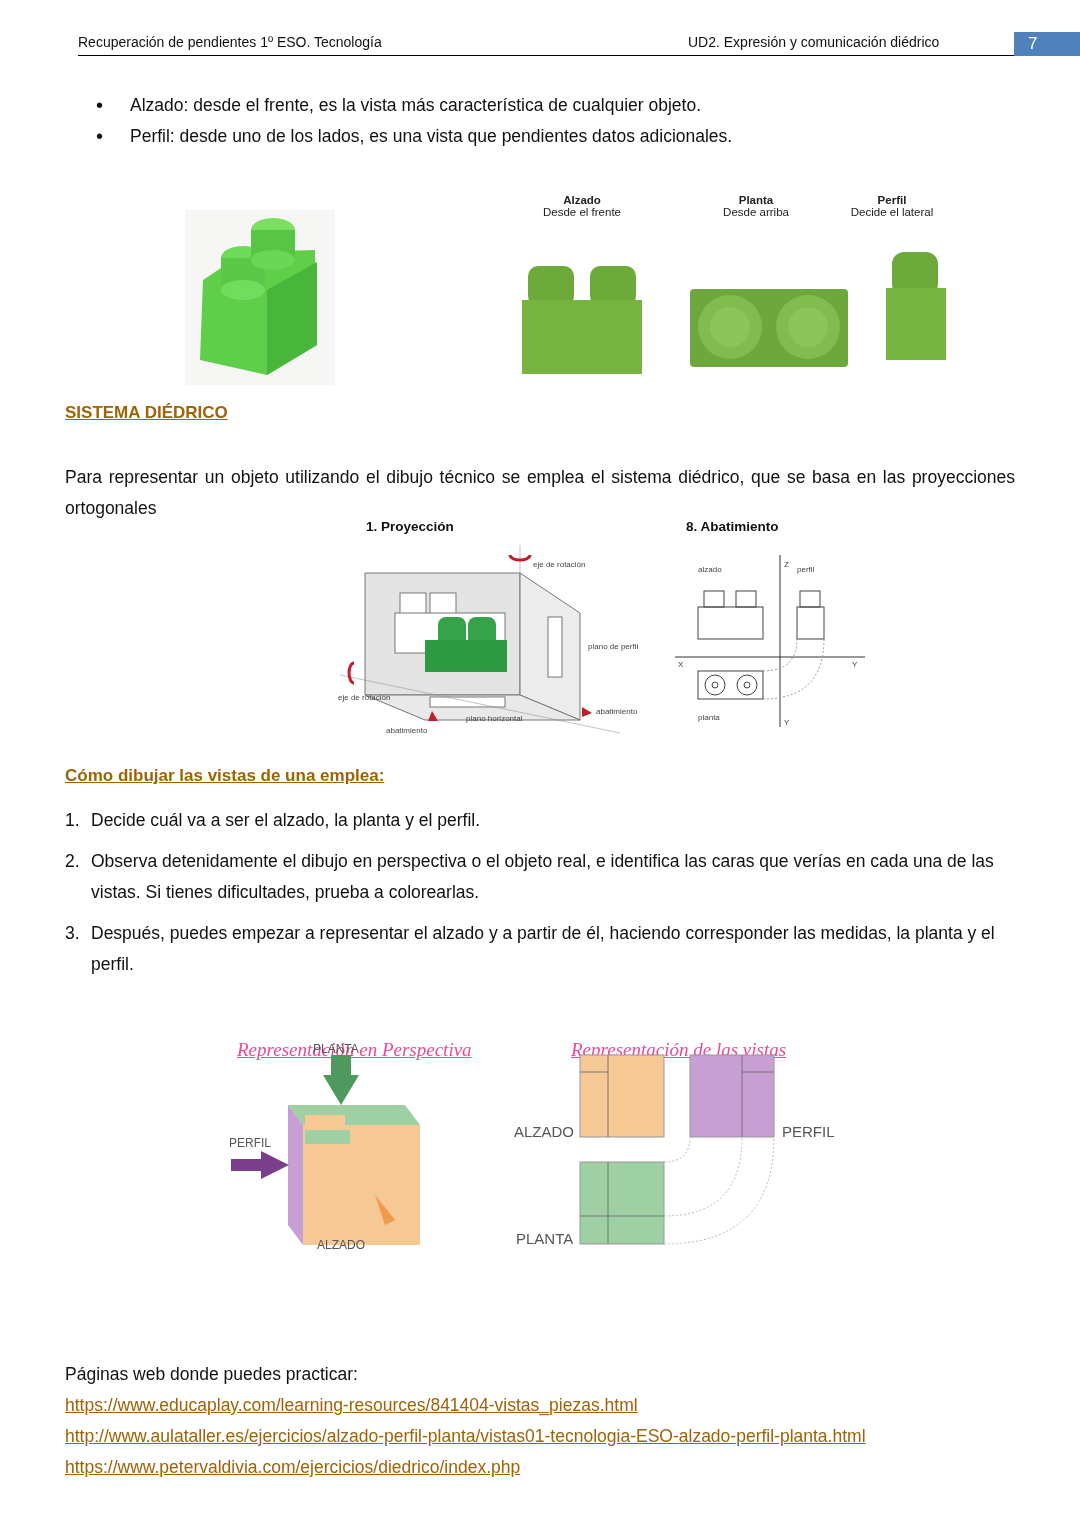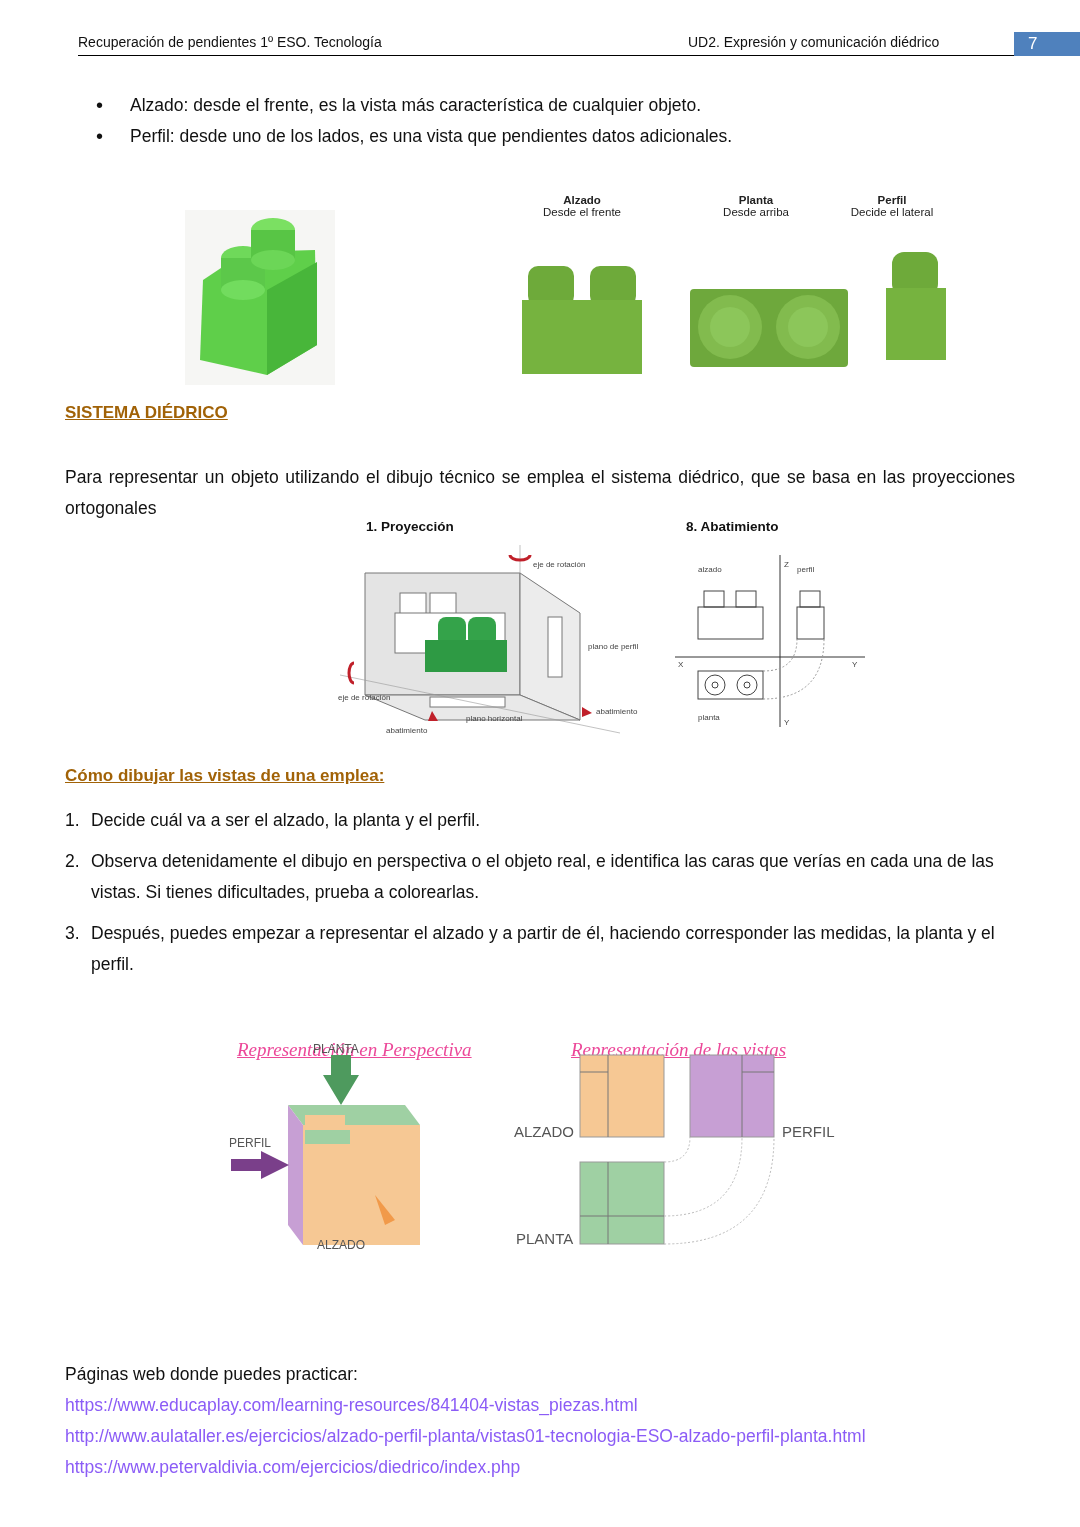--- a/index.html
+++ b/index.html
@@ -12,21 +12,21 @@
   .bullets li { list-style: none; position: relative; padding-left: 34px; }
   .bullets li::before { content: "\2022"; position: absolute; left: 0; font-size: 20px; }
   .section-title { color: #a16207; font-weight: bold; text-decoration: underline; font-size: 17px; }
   .para { left: 65px; width: 950px; font-size: 17.5px; line-height: 31px; text-align: justify; }
   .fig-caption { font-size: 11.5px; text-align: center; color: #222; }
   .fig-caption b { display: block; font-weight: bold; }
   .steps { left: 65px; top: 805px; width: 950px; font-size: 17.5px; line-height: 31px; }
   .steps .step { position: relative; padding-left: 26px; margin-bottom: 10px; }
   .steps .step .n { position: absolute; left: 0; }
   .links { left: 65px; top: 1325px; font-size: 17.5px; line-height: 31px; margin-top: 34px; }
-  .links a { color: #8b5cf6; display: block; }
+  .links a { color: #a16207; text-decoration: underline; display: block; }
   .ital-title { font-family: "Liberation Serif", serif; font-style: italic; font-size: 19px; color: #ec4899; text-decoration: underline; margin-top: 36px; }
 </style>
 </head>
 <body>
 
 <div class="abs header-left">
   <span style="left:0">Recuperación de pendientes 1º ESO. Tecnología</span>
   <span style="left:610px">UD2. Expresión y comunicación diédrico</span>
 </div>
 <div class="abs page-num">7</div>

